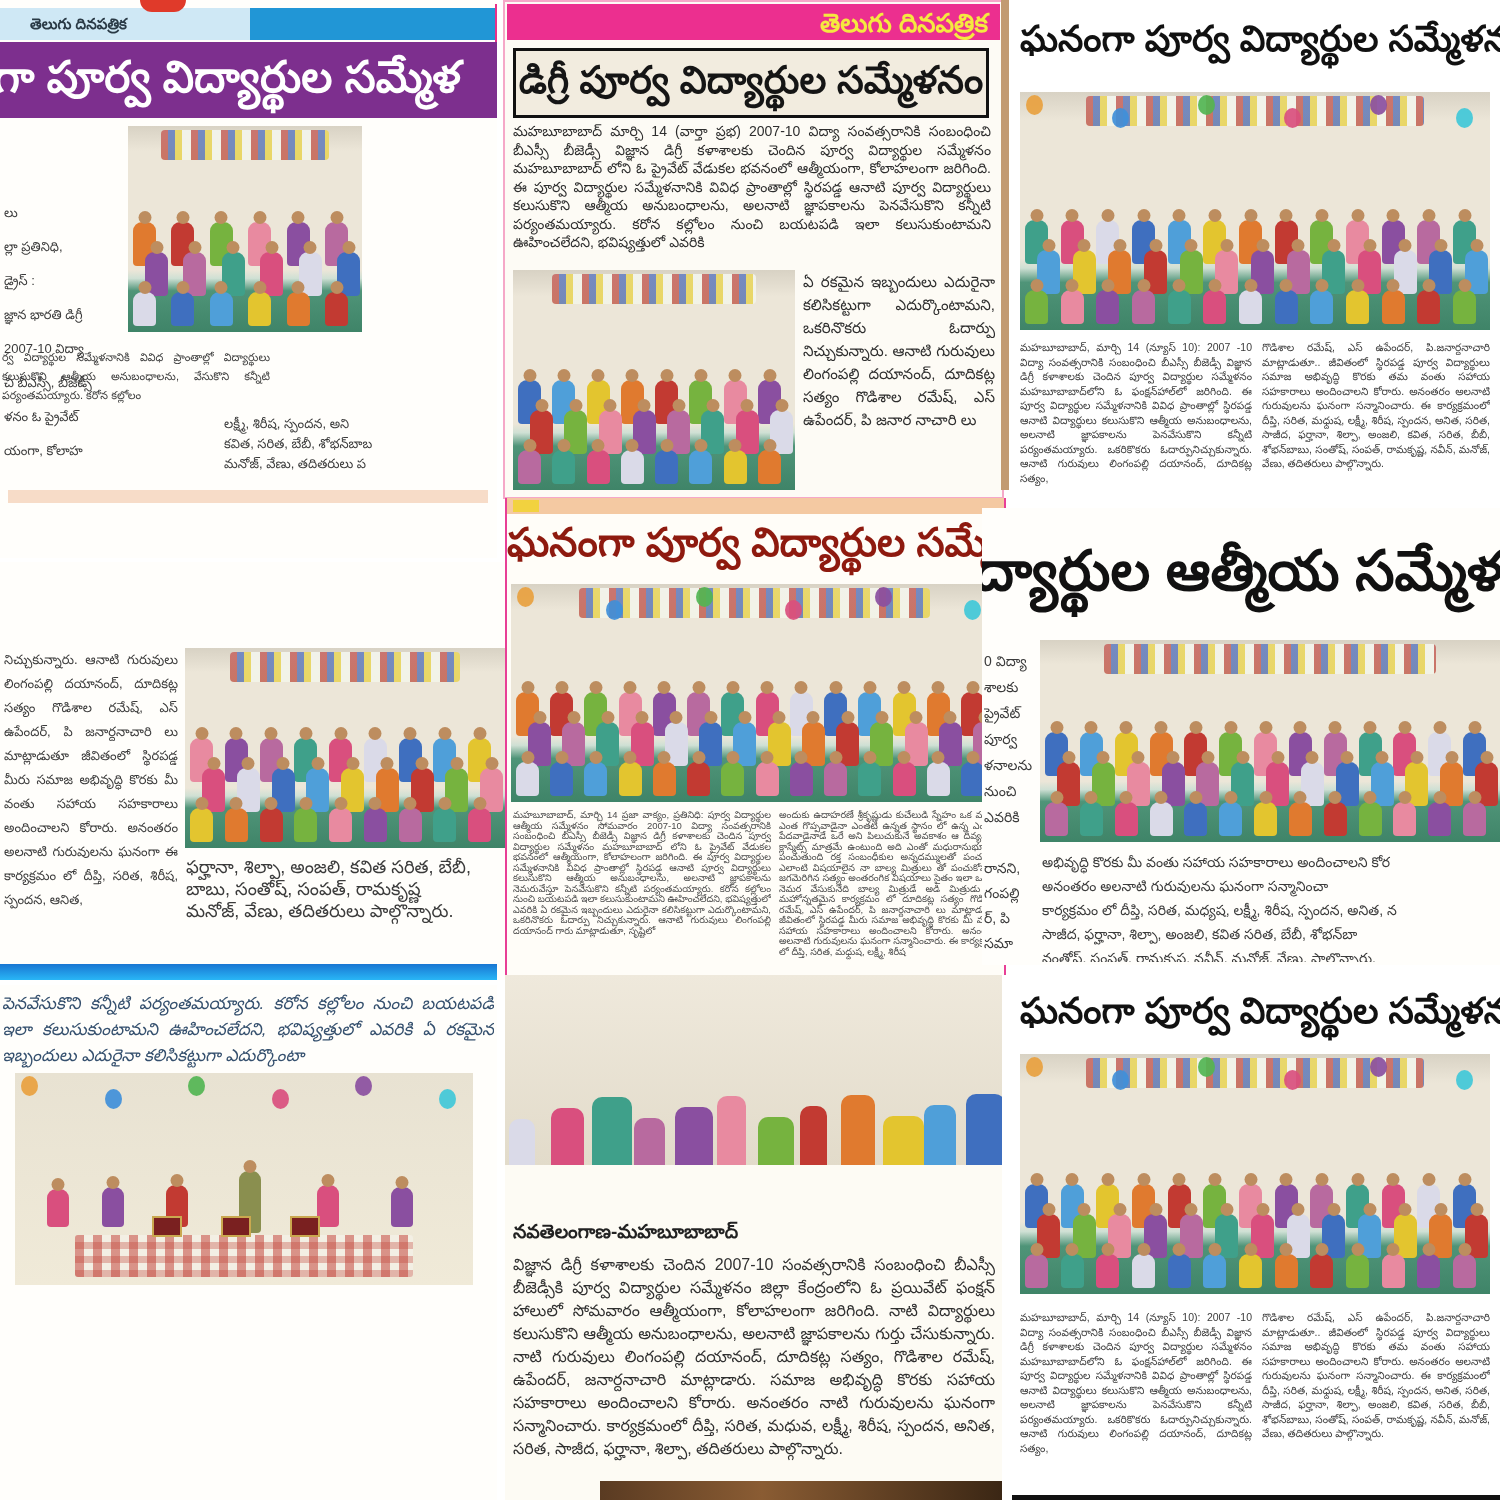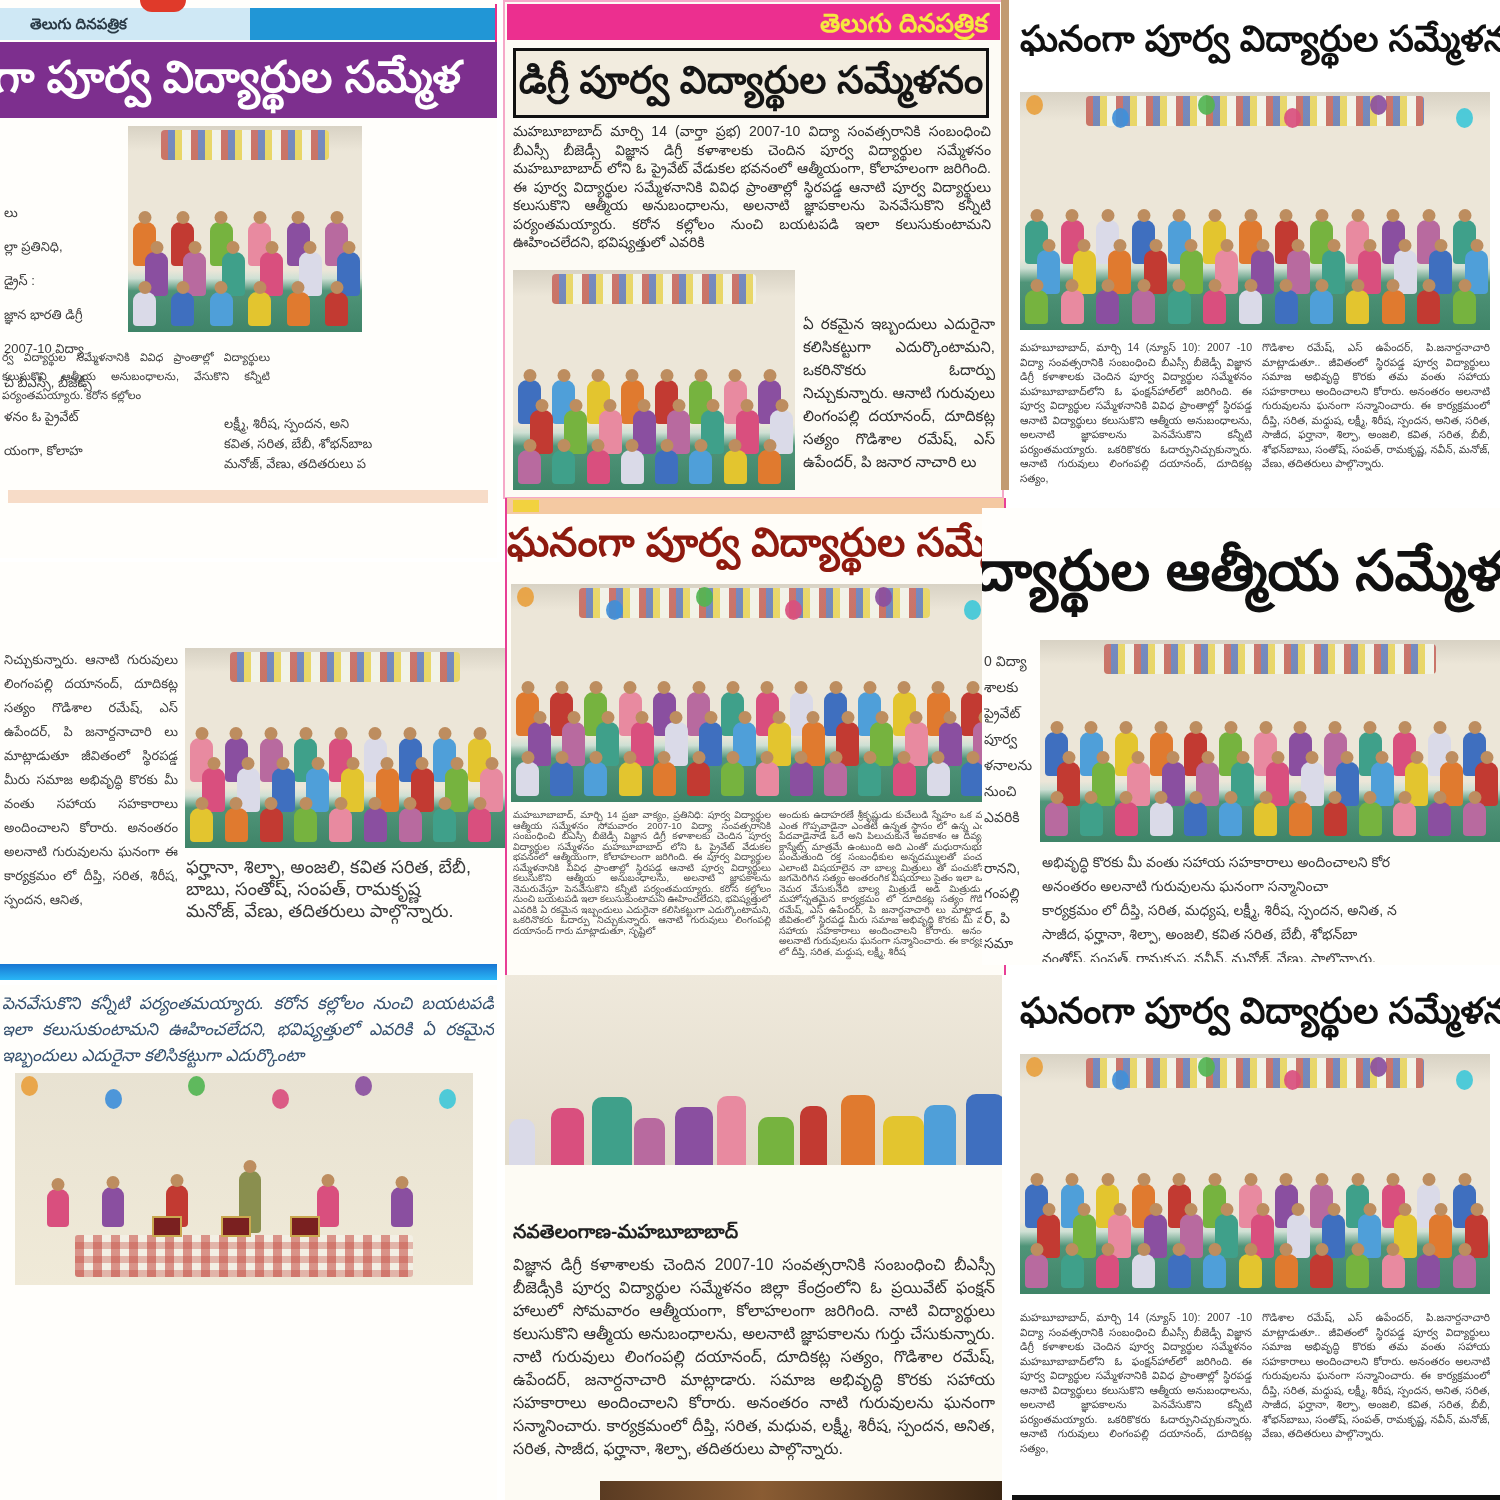--- a/index.html
+++ b/index.html
@@ -108,21 +108,21 @@
         <div class="person" style="width: 23px; height: 44px; left: 257px; bottom: 36px; background: rgb(218, 218, 232);"></div>
         <div class="person" style="width: 23px; height: 34px; left: 5px; bottom: 6px; background: rgb(184, 106, 159);"></div>
         <div class="person" style="width: 23px; height: 34px; left: 39.2857px; bottom: 6px; background: rgb(63, 160, 138);"></div>
         <div class="person" style="width: 23px; height: 34px; left: 73.5714px; bottom: 6px; background: rgb(217, 79, 126);"></div>
         <div class="person" style="width: 23px; height: 34px; left: 107.857px; bottom: 6px; background: rgb(218, 218, 232);"></div>
         <div class="person" style="width: 23px; height: 34px; left: 142.143px; bottom: 6px; background: rgb(63, 111, 191);"></div>
         <div class="person" style="width: 23px; height: 34px; left: 176.429px; bottom: 6px; background: rgb(79, 159, 217);"></div>
         <div class="person" style="width: 23px; height: 34px; left: 210.714px; bottom: 6px; background: rgb(227, 197, 47);"></div>
         <div class="person" style="width: 23px; height: 34px; left: 245px; bottom: 6px; background: rgb(224, 122, 47);"></div>
       </div>
-    <div class="body-txt abs" style="left:298px;top:268px;width:192px;font-size:15px;line-height:23px;height:222px;color:#2e2e2e;margin-top:42px;">ఏ రకమైన ఇబ్బందులు ఎదురైనా కలిసికట్టుగా ఎదుర్కొంటామని, ఒకరినొకరు ఓదార్పు నిచ్చుకున్నారు. ఆనాటి గురువులు లింగంపల్లి దయానంద్, దూదికట్ల సత్యం గొడిశాల రమేష్, ఎస్ ఉపేందర్, పి జనార నాచారి లు</div>
+    <div class="body-txt abs" style="left:298px;top:268px;width:192px;font-size:15px;line-height:23px;height:222px;color:#2e2e2e;">ఏ రకమైన ఇబ్బందులు ఎదురైనా కలిసికట్టుగా ఎదుర్కొంటామని, ఒకరినొకరు ఓదార్పు నిచ్చుకున్నారు. ఆనాటి గురువులు లింగంపల్లి దయానంద్, దూదికట్ల సత్యం గొడిశాల రమేష్, ఎస్ ఉపేందర్, పి జనార నాచారి లు</div>
   </div>
   <div class="abs" style="left:1001px;top:0;width:8px;height:490px;background:#c29a72;position:absolute;"></div>
 
   <div class="clip" style="left:1012px;top:0;width:488px;height:505px;background:#ffffff;border-right:2px solid #9a9a9a;">
     <div class="abs nowrap" style="left:8px;top:18px;font-size:36px;font-weight:bold;color:#111111;">ఘనంగా పూర్వ విద్యార్థుల సమ్మేళనం</div>
     <div class="photo abs" style="left:8px;top:92px;width:470px;height:238px;">
         <div class="ph-banner"></div>
         <div class="ph-balloon" style="left: 6px; top: 3px; background: rgb(232, 161, 63);"></div>
         <div class="ph-balloon" style="left: 92px; top: 16px; background: rgb(63, 143, 217);"></div>
         <div class="ph-balloon" style="left: 178px; top: 3px; background: rgb(82, 181, 82);"></div>

